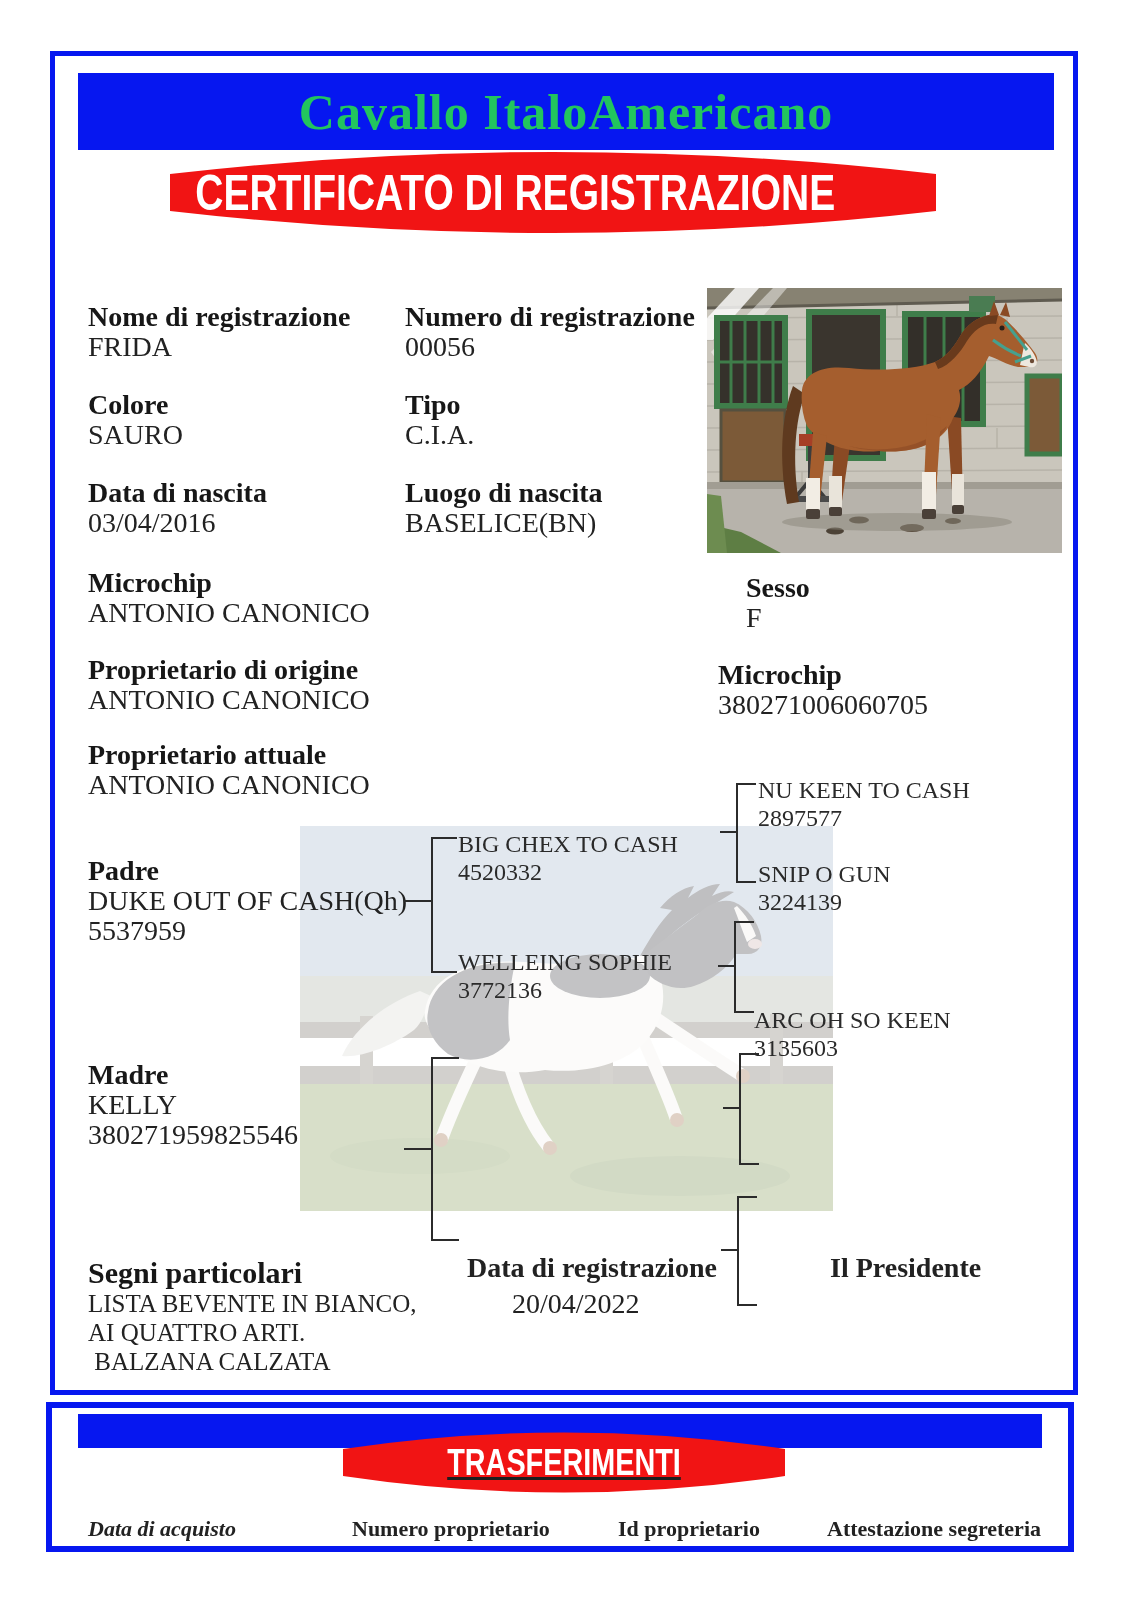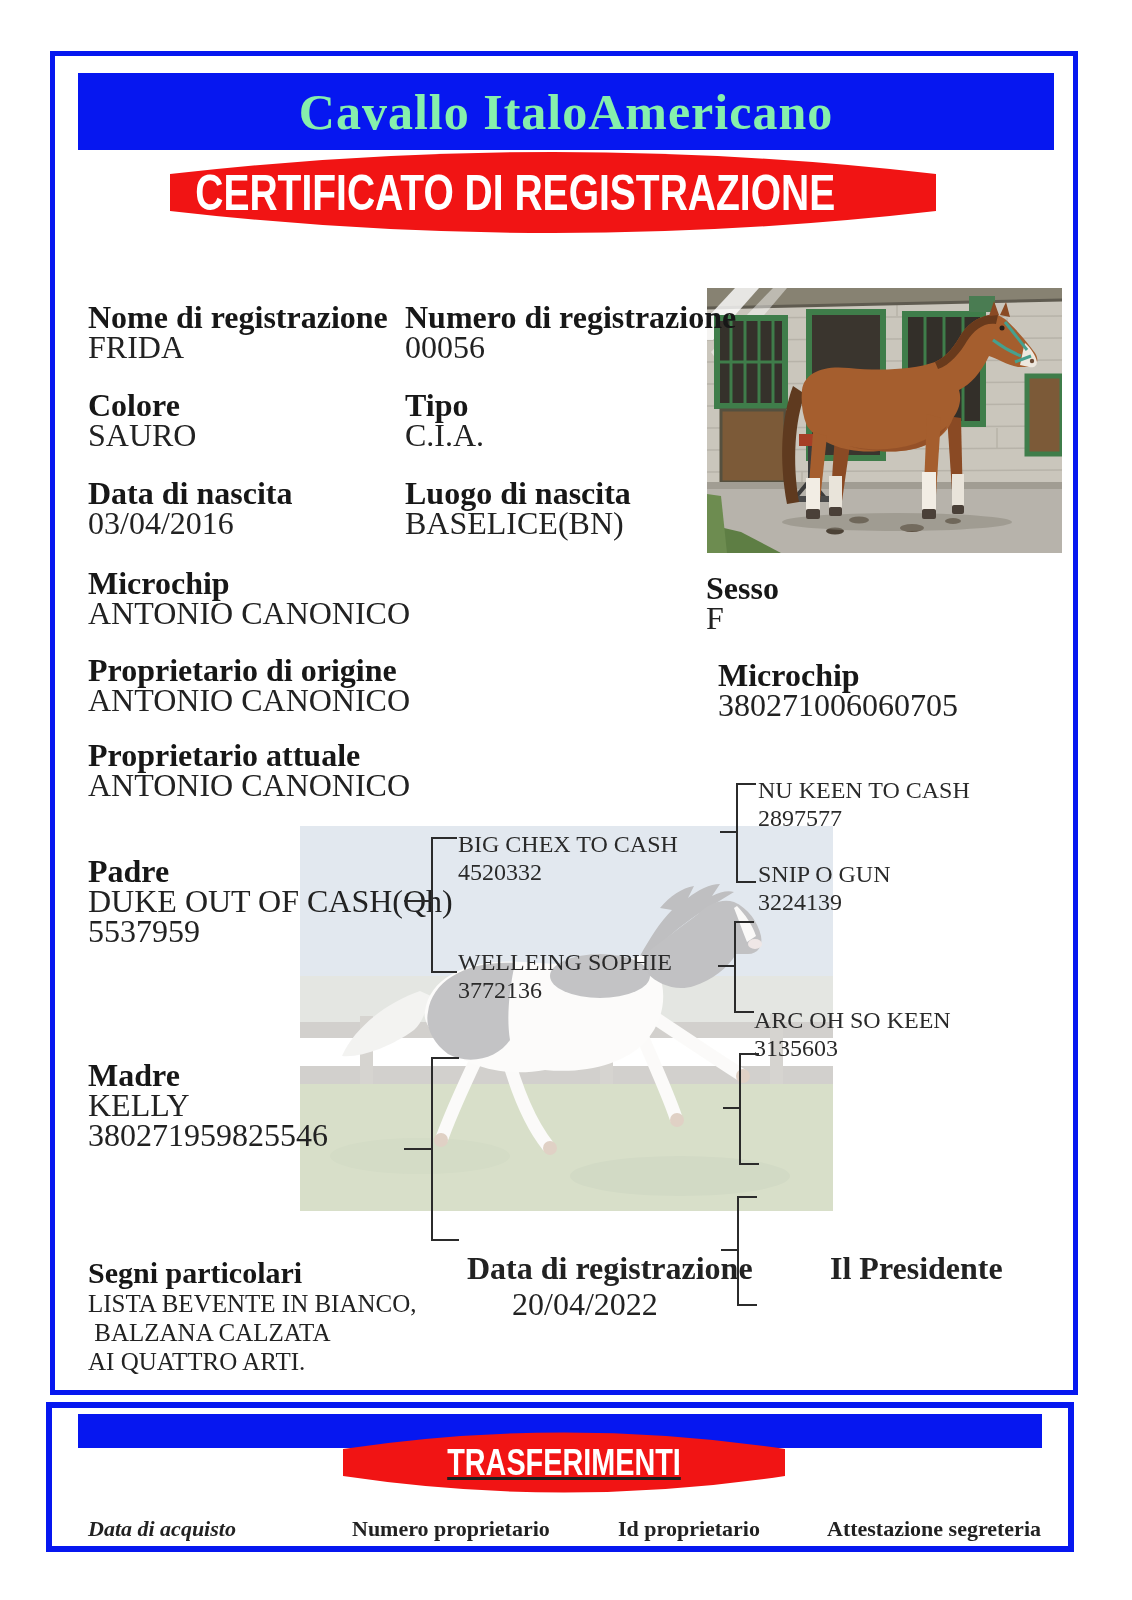--- a/index.html
+++ b/index.html
@@ -10,34 +10,34 @@
   }
   .frame-main{
     position:absolute; left:50px; top:51px; width:1028px; height:1344px;
     border:5px solid var(--blue); box-sizing:border-box;
   }
   .header-bar{
     position:absolute; left:78px; top:73px; width:976px; height:77px;
     background:var(--blue); display:flex; align-items:center; justify-content:center;
   }
   .header-title{
-    color:#86efac; font-size:50px; font-weight:bold; letter-spacing:1px;
+    color:#22c55e; font-size:50px; font-weight:bold; letter-spacing:1px;
     font-family:"Liberation Serif", serif;
   }
   .ribbon{ position:absolute; display:flex; align-items:center; justify-content:center; }
   .ribbon svg{ position:absolute; left:0; top:0; }
   .ribbon-text{
     position:relative; color:#ffffff; font-weight:bold;
     font-family:"Liberation Sans", sans-serif; white-space:nowrap;
   }
   .ribbon-main{ left:170px; top:148px; width:690px; height:89px; }
   .ribbon-main .ribbon-text{ font-size:50px; transform:scaleX(0.78); }
   .ribbon-bottom{ left:343px; top:1429px; width:442px; height:67px;text-decoration:underline; }
   .ribbon-bottom .ribbon-text{ font-size:36px; transform:scaleX(0.8); }
-  .fblock{ position:absolute; font-size:32px; line-height:30px; color:#222; }
+  .fblock{ position:absolute; font-size:28px; line-height:30px; color:#222; }
   .fblock .lbl{ font-weight:bold; color:#171717; }
   .pblock{ position:absolute; font-size:24px; line-height:28px; color:#2a2a2a; }
   .pl{ position:absolute; background:#2b2b2b; }
   .photo-main{ position:absolute; left:707px; top:288px; width:355px; height:265px; }
   .photo-watermark{ position:absolute; left:300px; top:826px; width:533px; height:385px; opacity:0.3; }
   .seg-line{ white-space:pre; }
   .frame-bottom{
     position:absolute; left:46px; top:1402px; width:1028px; height:150px;
     border:6px solid var(--blue); box-sizing:border-box; background:#ffffff;
   }
@@ -180,21 +180,21 @@
     <div>ANTONIO CANONICO</div>
   </div>
   <div class="fblock" style="left:88px; top:655px;">
     <div class="lbl">Proprietario di origine</div>
     <div>ANTONIO CANONICO</div>
   </div>
   <div class="fblock" style="left:88px; top:740px;">
     <div class="lbl">Proprietario attuale</div>
     <div>ANTONIO CANONICO</div>
   </div>
-  <div class="fblock" style="left:706px; top:573px;">
+  <div class="fblock" style="left:746px; top:573px;">
     <div class="lbl">Sesso</div>
     <div>F</div>
   </div>
   <div class="fblock" style="left:718px; top:660px;">
     <div class="lbl">Microchip</div>
     <div>380271006060705</div>
   </div>
 
   <div class="photo-watermark">
     <svg width="533" height="385" viewBox="0 0 533 385">
@@ -288,22 +288,22 @@
   <div class="pl" style="left:723px; top:1107px; width:16px; height:2px;"></div>
 
   <div class="pl" style="left:737px; top:1196px; width:2px; height:110px;"></div>
   <div class="pl" style="left:739px; top:1196px; width:18px; height:2px;"></div>
   <div class="pl" style="left:739px; top:1304px; width:18px; height:2px;"></div>
   <div class="pl" style="left:721px; top:1249px; width:16px; height:2px;"></div>
 
   <div class="fblock" style="left:88px; top:1256px; font-size:25px; line-height:29px;">
     <div class="lbl" style="font-size:30px; line-height:33px;">Segni particolari</div>
     <div class="seg-line">LISTA BEVENTE IN BIANCO,</div>
+    <div class="seg-line">AI QUATTRO ARTI.</div>
     <div class="seg-line"> BALZANA CALZATA</div>
-    <div class="seg-line">AI QUATTRO ARTI.</div>
   </div>
 
   <div class="fblock lbl" style="left:467px; top:1253px; font-weight:bold;">Data di registrazione</div>
   <div class="fblock" style="left:512px; top:1289px;">20/04/2022</div>
   <div class="fblock lbl" style="left:830px; top:1253px; font-weight:bold;">Il Presidente</div>
 
   <div class="frame-bottom"></div>
   <div class="bar-bottom"></div>
   <div class="ribbon ribbon-bottom">
     <svg width="442" height="67" viewBox="0 0 442 67">

